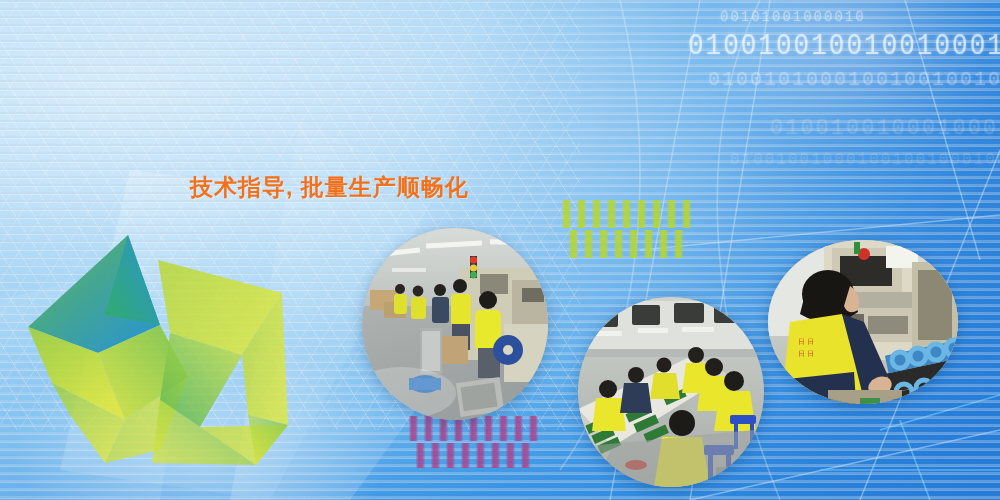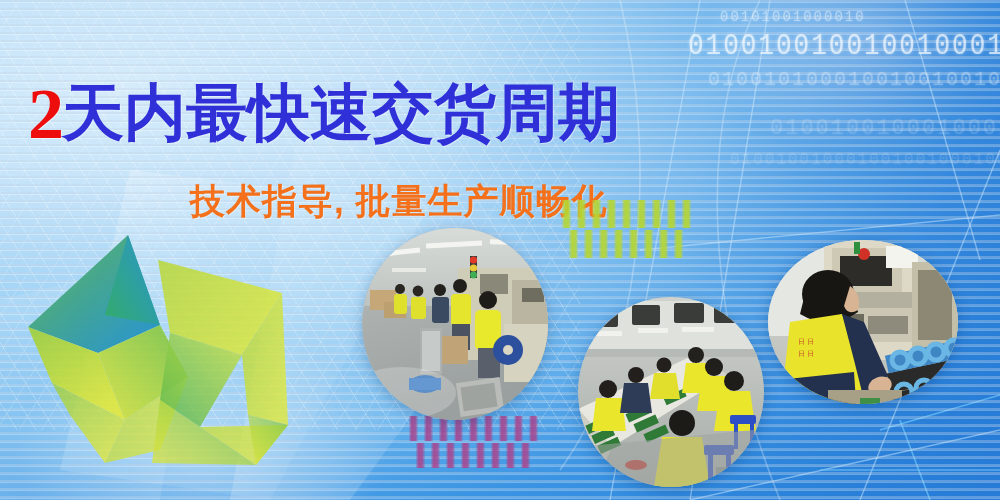--- a/index.html
+++ b/index.html
@@ -87,24 +87,23 @@
     color:#ee0d0d; font-size:72px; font-family:"Liberation Serif", serif;
     font-weight:bold; vertical-align:-4px; margin-right:-2px;
     text-shadow:1px 1px 0 rgba(255,255,255,.45);
   }
   .headline .txt {
     color:#3030d8;
     text-shadow:1px 1px 0 rgba(255,255,255,.40);
   }
   .subhead {
     position:absolute; left:190px; top:172px;
-    font-size:35px; font-weight:bold; color:#f4701a;
+    font-size:23px; font-weight:bold; color:#f4701a;
     letter-spacing:1px; white-space:nowrap;
     text-shadow:1px 1px 0 rgba(255,255,255,.35);
-    margin-top:6px;
   }
 
   
   .logo { position:absolute; left:10px; top:215px; width:320px; height:275px; }
 
   
   .photo {
     position:absolute; border-radius:50%; overflow:hidden;
     box-shadow:0 3px 14px rgba(10,60,120,.30);
   }
@@ -213,23 +212,20 @@
 
       <polygon points="148,45 272,78 232,140 160,118" fill="url(#gE)" opacity=".88"></polygon>
       <polygon points="232,140 272,78 278,210 238,200" fill="url(#gE)" opacity=".84"></polygon>
       <polygon points="160,118 232,140 190,212 150,185" fill="url(#gF)" opacity=".82"></polygon>
       <polygon points="150,185 190,212 278,210 246,250" fill="url(#gE)" opacity=".8"></polygon>
       <polygon points="246,250 278,210 238,200" fill="url(#gD)" opacity=".7"></polygon>
       <polygon points="150,185 246,250 142,248" fill="url(#gD)" opacity=".75"></polygon>
     </g>
   </svg>
 
-  <div class="headline">
-    <span class="num">2</span><span class="txt">天内最快速交货周期</span>
-  </div>
   <div class="subhead">技术指导, 批量生产顺畅化</div>
 
   <svg style="position:absolute;left:560px;top:198px;width:136px;height:62px" viewBox="0 0 136 62">
     <defs>
       <linearGradient id="fadeG" x1="0" y1="0" x2="1" y2="0">
         <stop offset="0" stop-color="#b5d633" stop-opacity=".25"></stop>
         <stop offset="0.35" stop-color="#b5d633" stop-opacity=".95"></stop>
         <stop offset="0.75" stop-color="#b5d633" stop-opacity=".85"></stop>
         <stop offset="1" stop-color="#b5d633" stop-opacity=".18"></stop>
       </linearGradient>

